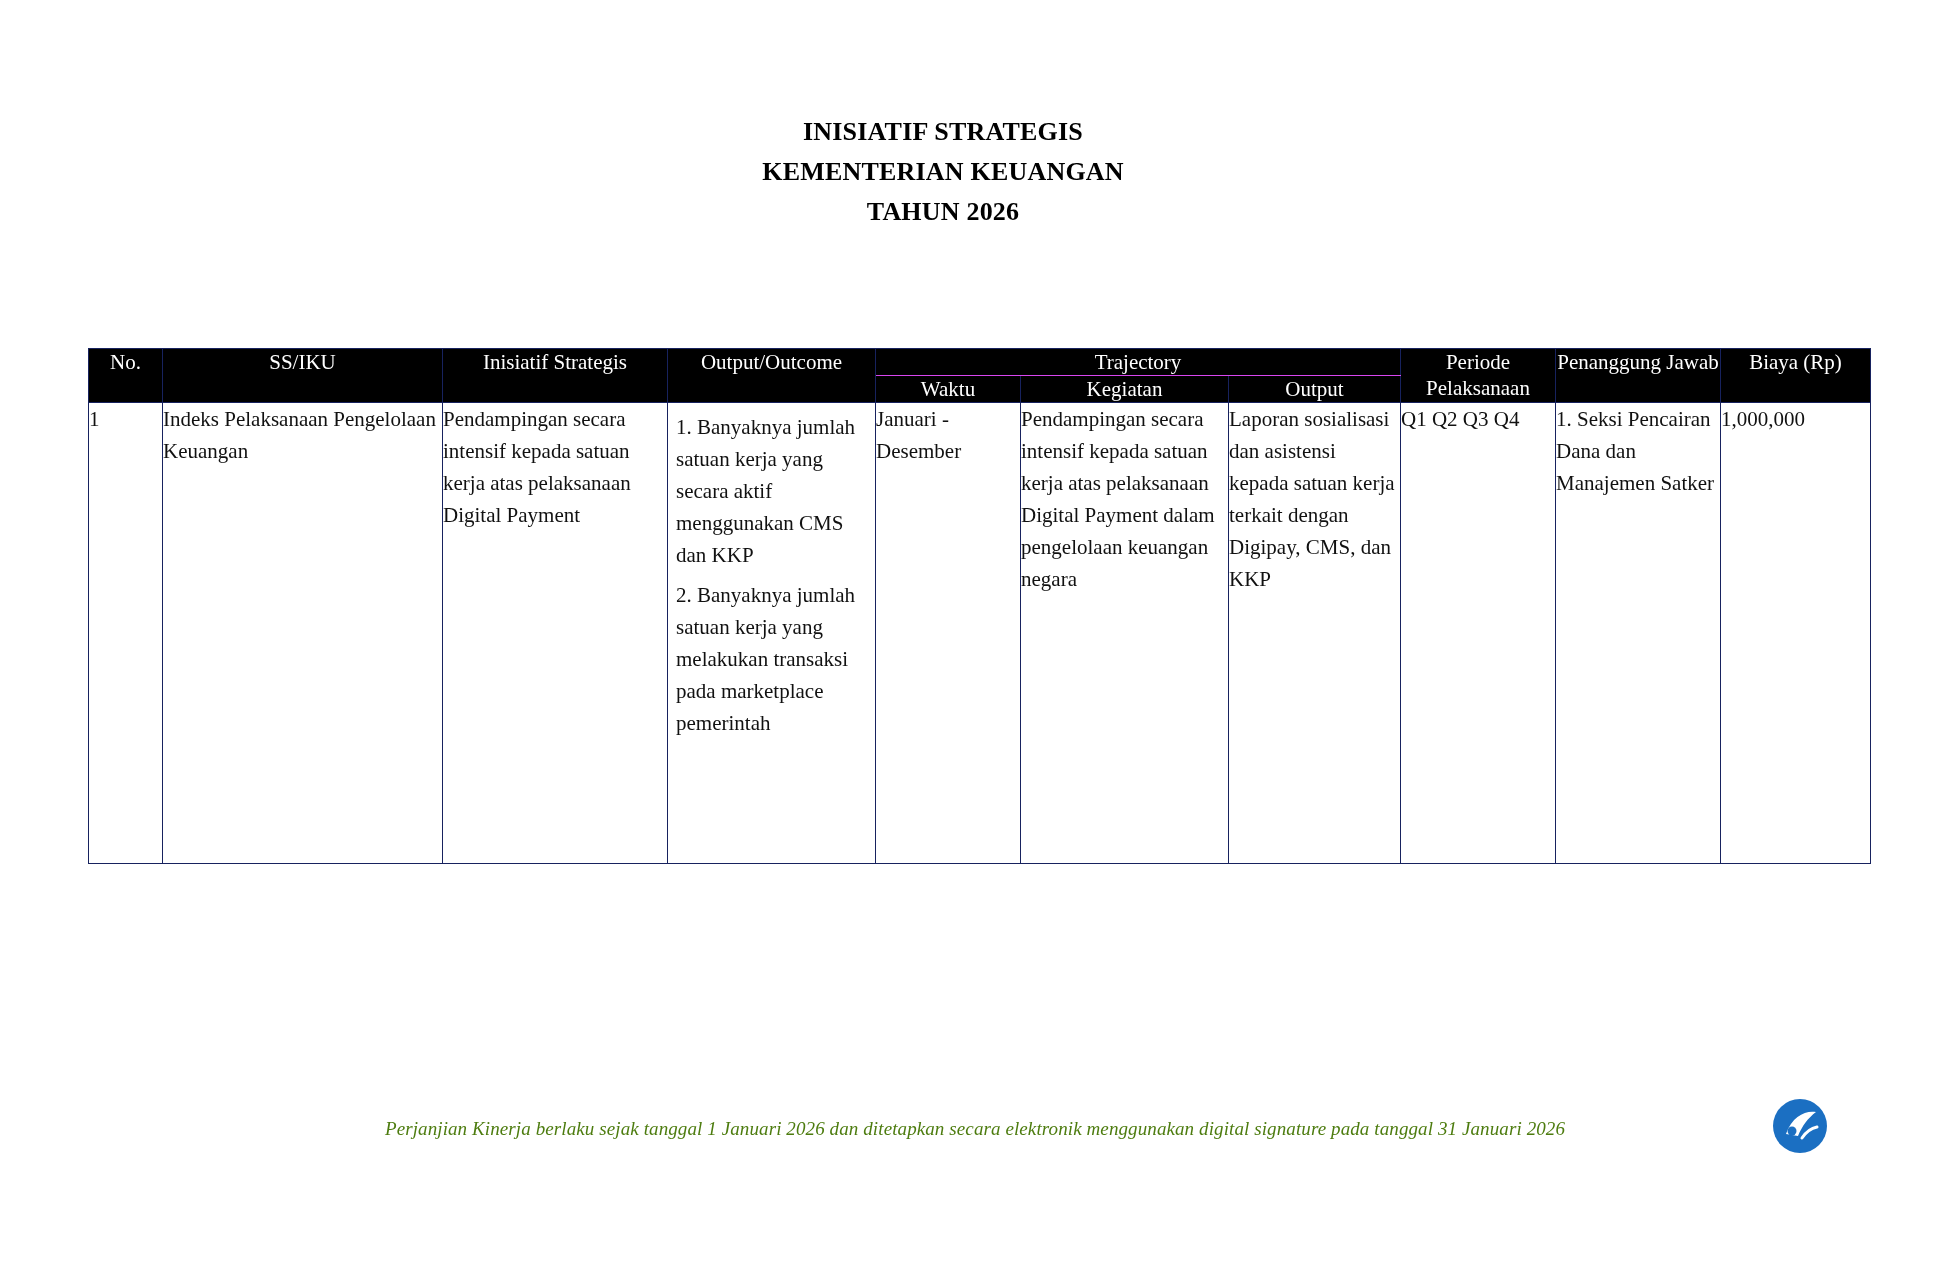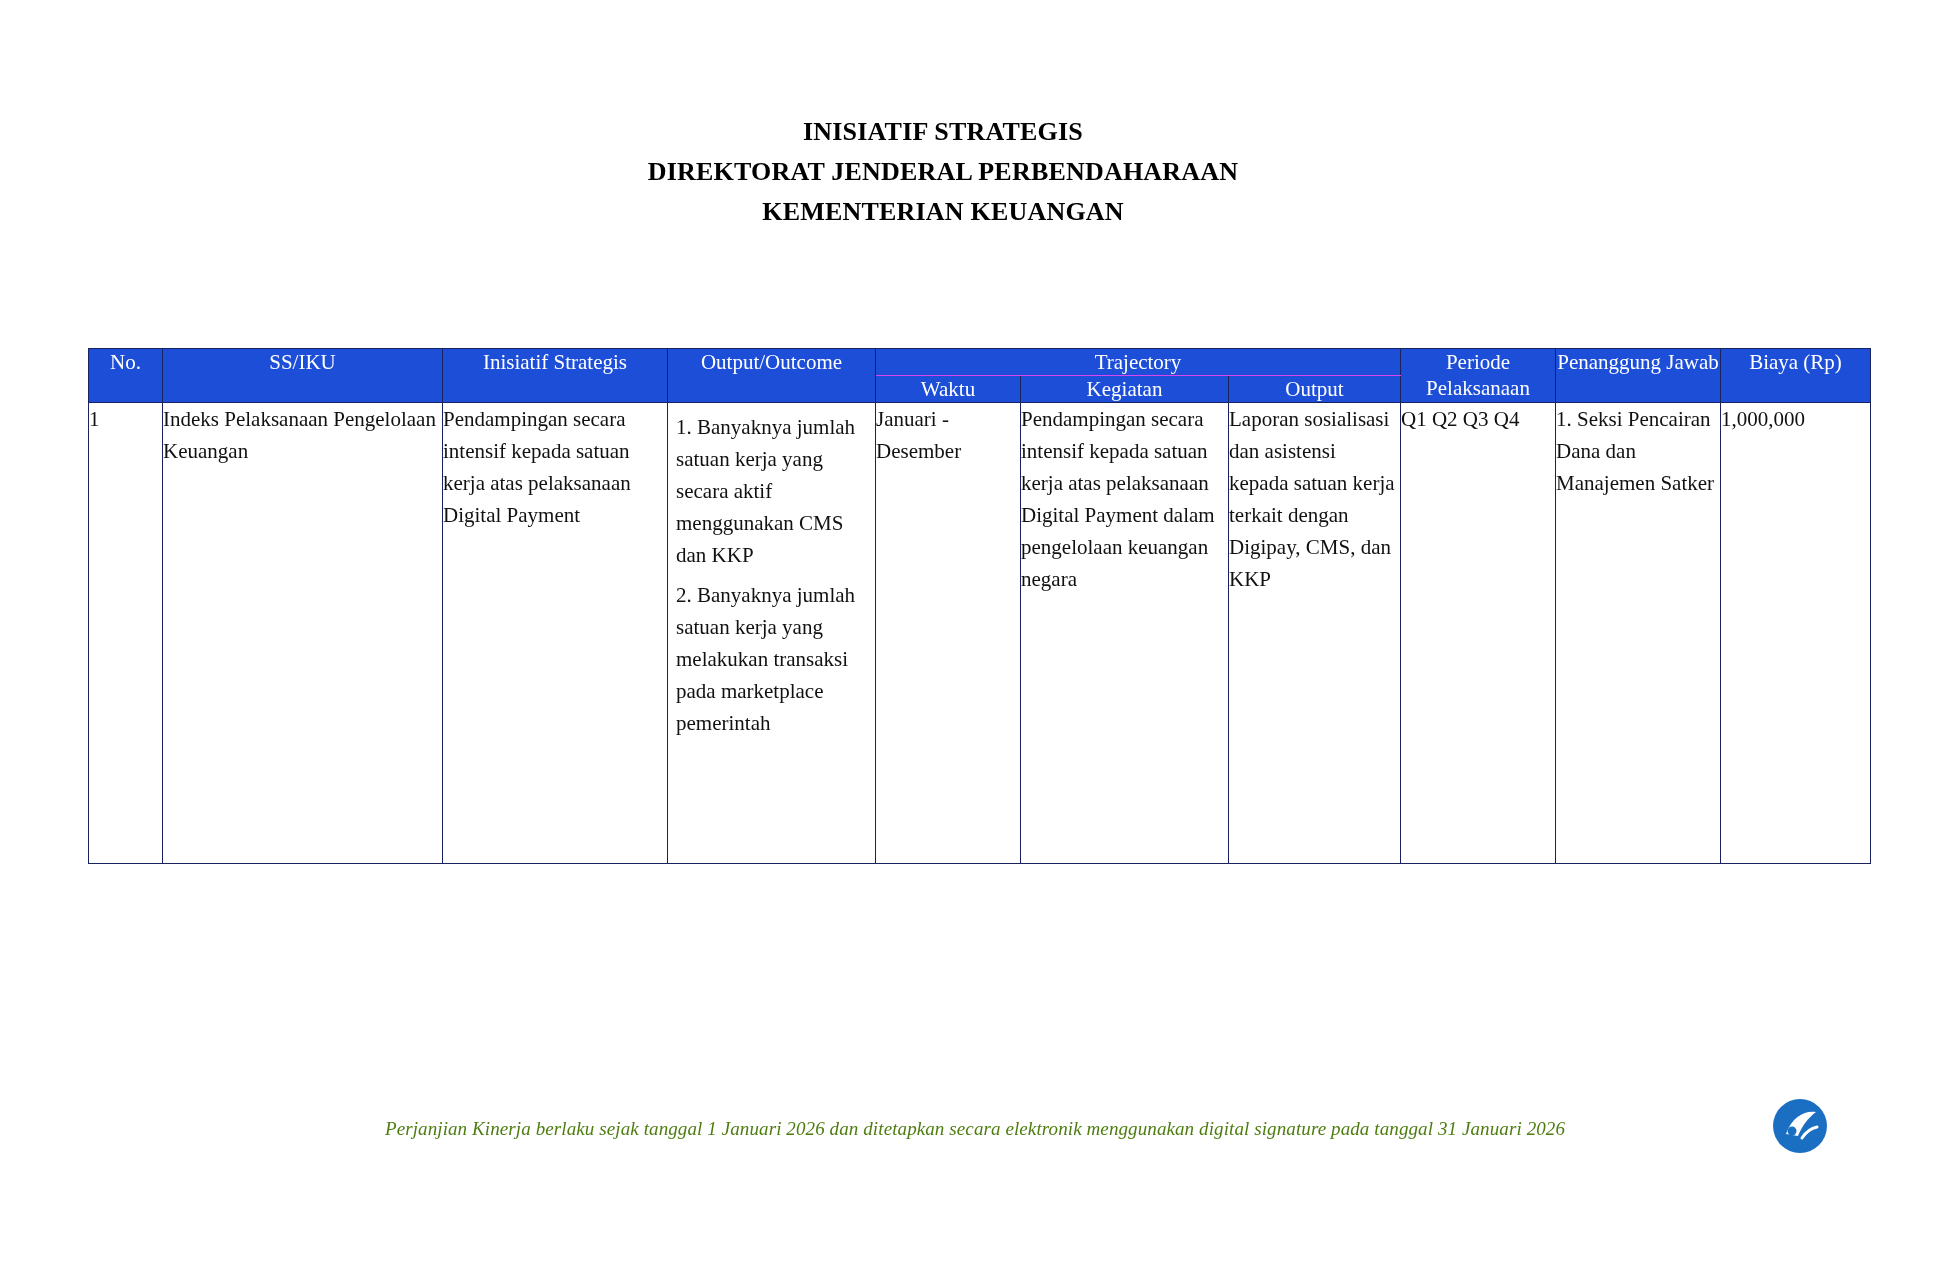--- a/index.html
+++ b/index.html
@@ -47,21 +47,21 @@
   }
 
   table.is-table th,
   table.is-table td {
     border: 1px solid #17225e;
     vertical-align: top;
     padding: 0;
   }
 
   thead th {
-    background: #1d4ed8;
+    background: #000000;
     color: #ffffff;
     font-weight: normal;
     font-family: "Liberation Serif", serif;
     font-size: 21px;
     text-align: center;
     vertical-align: middle;
     line-height: 26px;
     padding: 7px 6px;
   }
 
@@ -121,22 +121,22 @@
   col.c-penanggung{ width: 165px; }
   col.c-biaya    { width: 150px; }
 </style>
 </head>
 <body>
 
 <div class="page">
 
   <div class="title-block">
     <div class="title-line">INISIATIF STRATEGIS</div>
-    <div class="title-line">DIREKTORAT JENDERAL PERBENDAHARAAN</div>
     <div class="title-line">KEMENTERIAN KEUANGAN</div>
+    <div class="title-line">TAHUN 2026</div>
   </div>
 
   <table class="is-table">
     <colgroup>
       <col class="c-no">
       <col class="c-ssiku">
       <col class="c-inisiatif">
       <col class="c-output">
       <col class="c-waktu">
       <col class="c-kegiatan">

